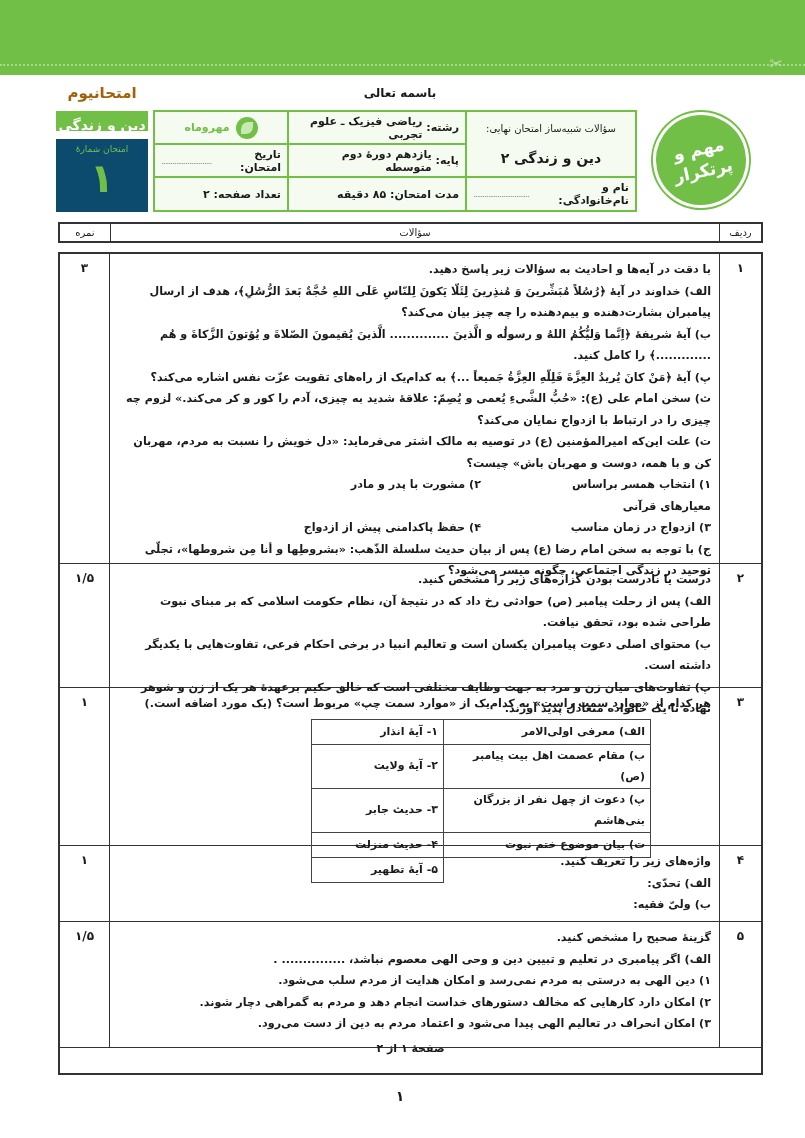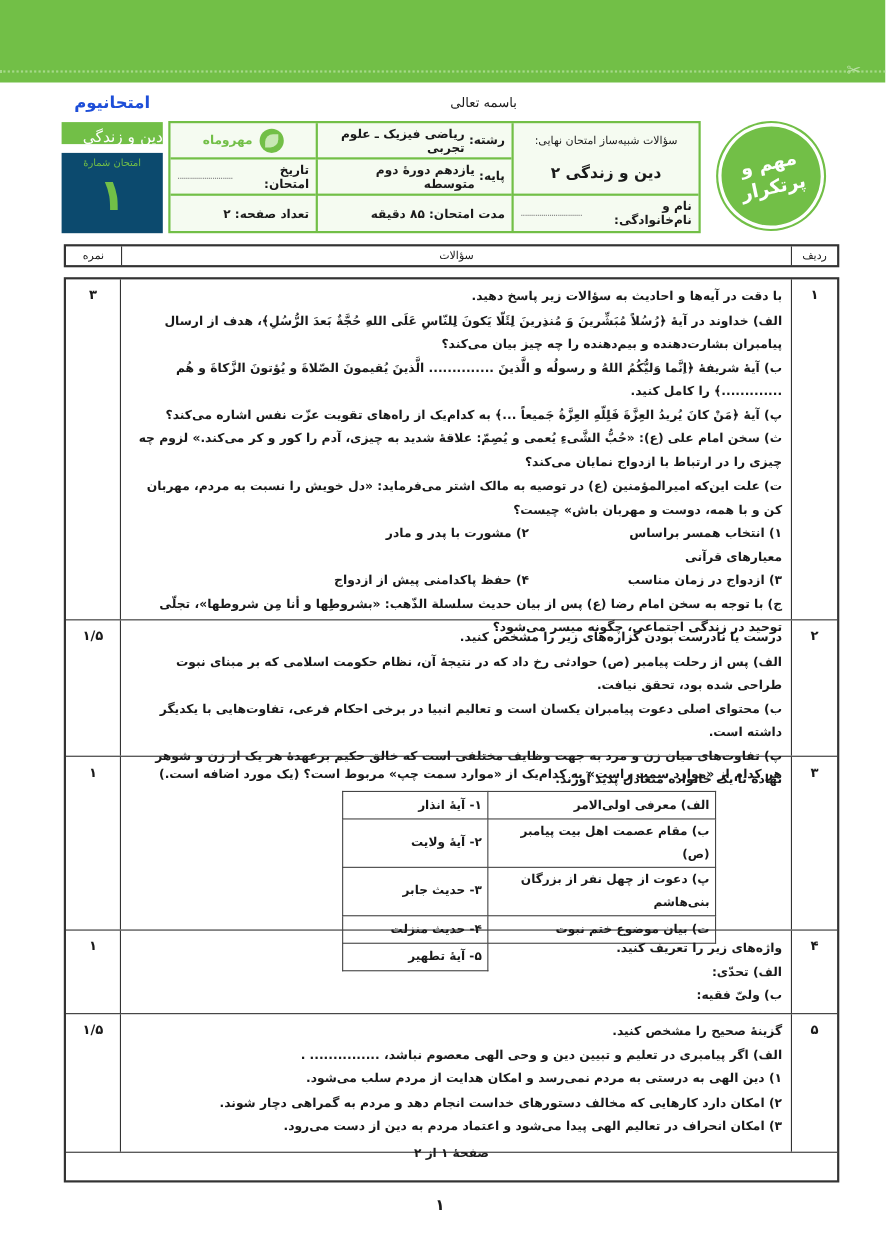--- a/index.html
+++ b/index.html
@@ -3,25 +3,25 @@
 <meta charset="utf-8">
 <style>
   * { box-sizing: border-box; margin: 0; padding: 0; }
   html, body { width: 805px; height: 1138px; background: #ffffff; overflow: hidden; }
   body { font-family: "DejaVu Sans", sans-serif; color: #1a1a1a; position: relative; }
 
   .top-band { position: absolute; left: 0; top: 0; width: 805px; height: 75px; background: #72bf47; }
   .top-band .cut-line { position: absolute; left: 0; right: 0; top: 64px; border-top: 2px dotted #a6d98a; }
   .top-band .scissors { position: absolute; right: 22px; top: 54px; color: #b8dfa3; font-size: 16px; }
 
-  .basmala { position: absolute; left: 330px; top: 86px; width: 140px; text-align: right; font-size: 12px; font-weight: normal; direction: rtl; }
-
-  
-  .brand-title { position: absolute; left: 56px; top: 84px; width: 92px; text-align: center; font-size: 15px; font-weight: bold; color: #1d4ed8; direction: rtl; letter-spacing: 0.5px; }
-  .brand-subject { position: absolute; left: 56px; top: 111px; width: 92px; height: 20px; background: #72bf47; color: #fff; text-align: right; font-size: 14px; font-weight: normal; line-height: 28px; direction: rtl; }
+  .basmala { position: absolute; left: 330px; top: 86px; width: 140px; text-align: center; font-size: 12px; font-weight: bold; direction: rtl; }
+
+  
+  .brand-title { position: absolute; left: 56px; top: 84px; width: 92px; text-align: center; font-size: 15px; font-weight: bold; color: #a16207; direction: rtl; letter-spacing: 0.5px; }
+  .brand-subject { position: absolute; left: 56px; top: 111px; width: 92px; height: 20px; background: #72bf47; color: #fff; text-align: center; font-size: 14px; font-weight: bold; line-height: 28px; direction: rtl; }
   .brand-exam { position: absolute; left: 56px; top: 139px; width: 92px; height: 73px; background: #0c4a6e; text-align: center; direction: rtl; }
   .brand-exam .lbl { font-size: 9px; color: #72bf47; margin-top: 5px; display: block; }
   .brand-exam .num { font-size: 40px; color: #72bf47; font-weight: bold; line-height: 48px; display: block; }
 
   
   .hdr { position: absolute; left: 153px; top: 110px; width: 484px; height: 102px; border: 2px solid #72bf47; background: #f5fbf1; }
   .hdr .cell { position: absolute; border-color: #72bf47; border-style: solid; border-width: 0; direction: rtl; font-size: 11px; font-weight: bold; display: flex; align-items: center; padding: 0 6px; }
   .c-title { right: 0; top: 0; width: 170px; height: 66px; border-left-width: 2px !important; border-bottom-width: 2px !important; flex-direction: column; justify-content: center; }
   .c-title .t1 { font-size: 10px; font-weight: normal; }
   .c-title .t2 { font-size: 14px; font-weight: bold; margin-top: 16px; }

